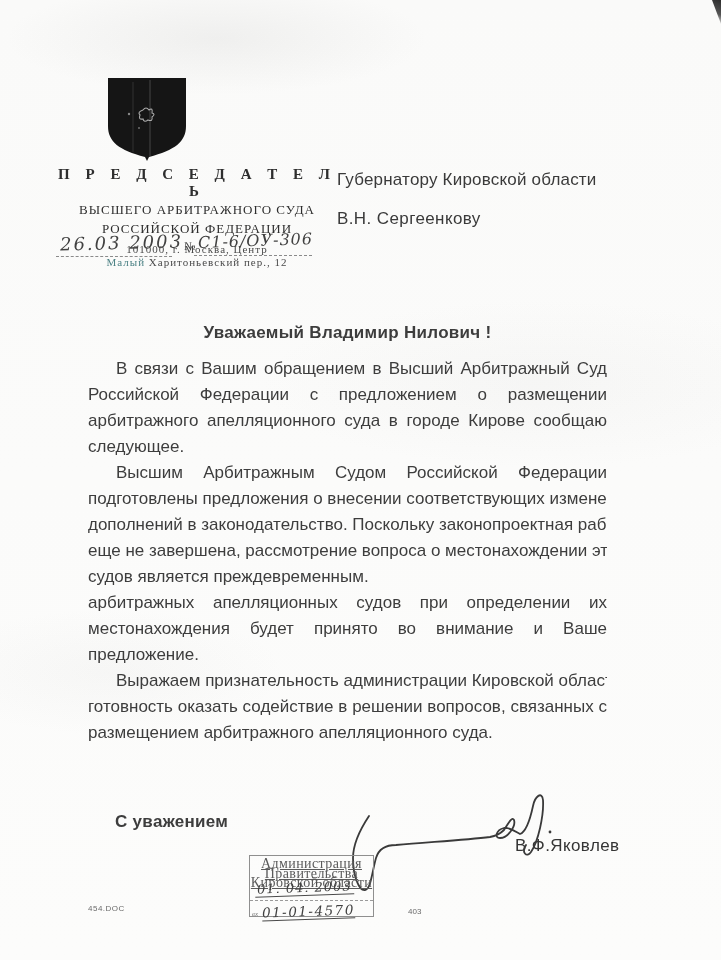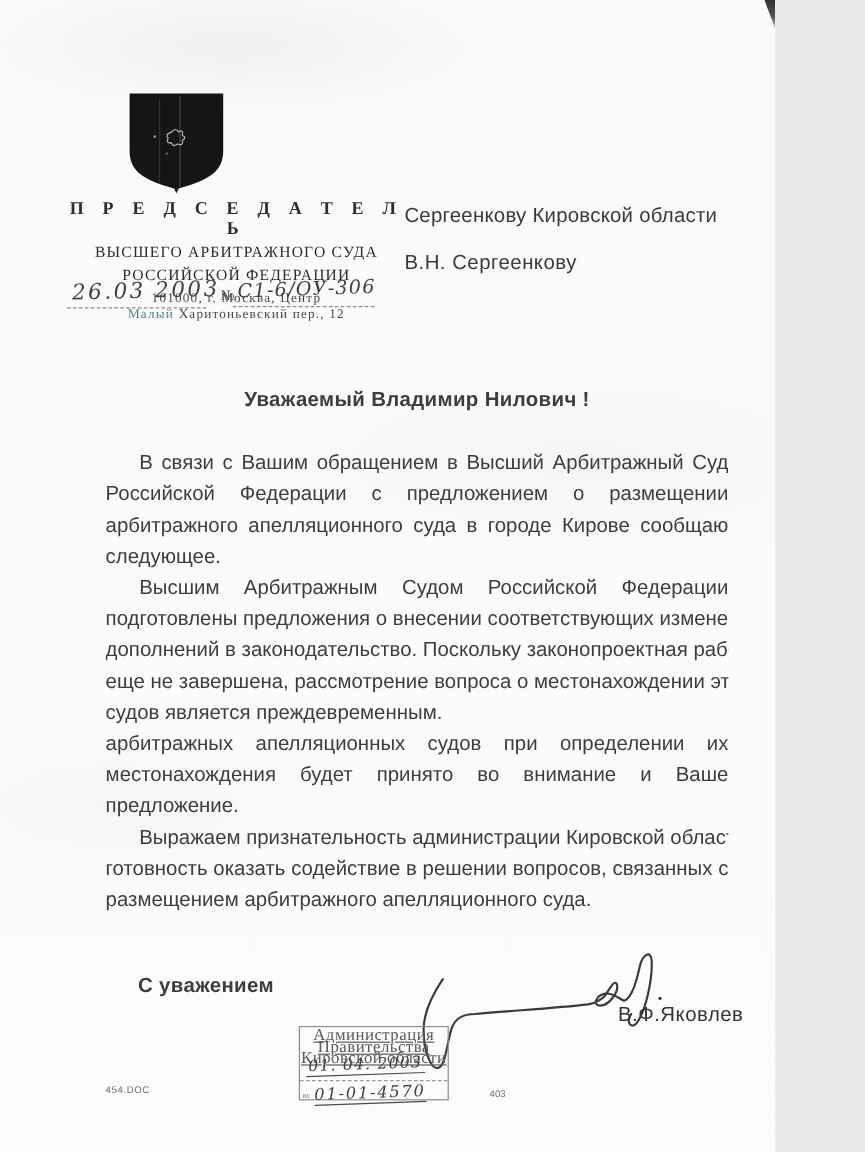--- a/index.html
+++ b/index.html
@@ -1,20 +1,20 @@
 <!DOCTYPE html>
 <html><head>
 <meta charset="utf-8">
 <style>
   * { margin:0; padding:0; box-sizing:border-box; }
   html,body { width:721px; height:960px; }
   body { font-family:"Liberation Sans", sans-serif; background:#e9e9e9; }
 
   .paper {
-    position:relative; width:646px; height:960px; overflow:hidden;
+    position:relative; width:721px; height:960px; overflow:hidden;
     background:
       radial-gradient(ellipse 300px 80px at 30% 4%, rgba(190,190,188,0.18), rgba(0,0,0,0) 70%),
       radial-gradient(ellipse 400px 120px at 75% 40%, rgba(200,200,198,0.10), rgba(0,0,0,0) 70%),
       radial-gradient(ellipse 250px 90px at 15% 70%, rgba(200,200,198,0.10), rgba(0,0,0,0) 70%),
       linear-gradient(180deg, #fafaf9 0%, #fcfcfb 100%);
     color:#3d3d3d;
   }
   .corner-mark {
     position:absolute; top:0; right:0; width:9px; height:24px;
     background:linear-gradient(200deg, #2d2d2d 0%, #555 55%, rgba(85,85,85,0) 100%);
@@ -44,21 +44,21 @@
   .ref-number-line { position:absolute; left:138px; top:27px; width:118px; border-bottom:1px dashed #8a8a8a; }
 
   
   .recipient { position:absolute; left:337px; top:170px; font-size:17px; color:#3a3a3a; }
   .recipient .r1 { letter-spacing:0.2px; }
   .recipient .r2 { margin-top:19px; font-weight:normal; letter-spacing:0.4px; }
 
   
   .body-text { position:absolute; left:88px; top:320px; width:519px; font-size:17px; color:#3d3d3d; }
   .salutation { text-align:center; font-weight:bold; height:26px; line-height:26px;
-                letter-spacing:0.3px; margin-bottom:27px; }
+                letter-spacing:0.3px; margin-bottom:10px; }
   .para { margin:0; }
   .line { height:26px; line-height:26px; text-align:justify; text-align-last:justify;
           overflow:hidden; white-space:nowrap; }
   .line.first { padding-left:28px; }
   .line.last  { text-align-last:left; }
 
   
   .valediction { position:absolute; left:115px; top:812px; font-size:17px; font-weight:bold;
                  letter-spacing:0.3px; }
   .signer-name { position:absolute; left:515px; top:836px; font-size:17px; font-weight:normal;
@@ -112,21 +112,21 @@
 
   <div class="ref-line">
     <span class="hw ref-date">26.03 2003</span>
     <span class="ref-date-line"></span>
     <span class="ref-no-sign">№</span>
     <span class="hw ref-number">С1-6/ОУ-306</span>
     <span class="ref-number-line"></span>
   </div>
 
   <div class="recipient">
-    <div class="r1">Сергеенкову Кировской области</div>
+    <div class="r1">Губернатору Кировской области</div>
     <div class="r2">В.Н. Сергеенкову</div>
   </div>
 
   <div class="body-text">
     <div class="salutation">Уважаемый Владимир Нилович !</div>
     <div>
         <div class="para">
           <div class="line first">В связи с Вашим обращением в Высший Арбитражный Суд</div>
           <div class="line">Российской Федерации с предложением о размещении</div>
           <div class="line">арбитражного апелляционного суда в городе Кирове сообщаю</div>

